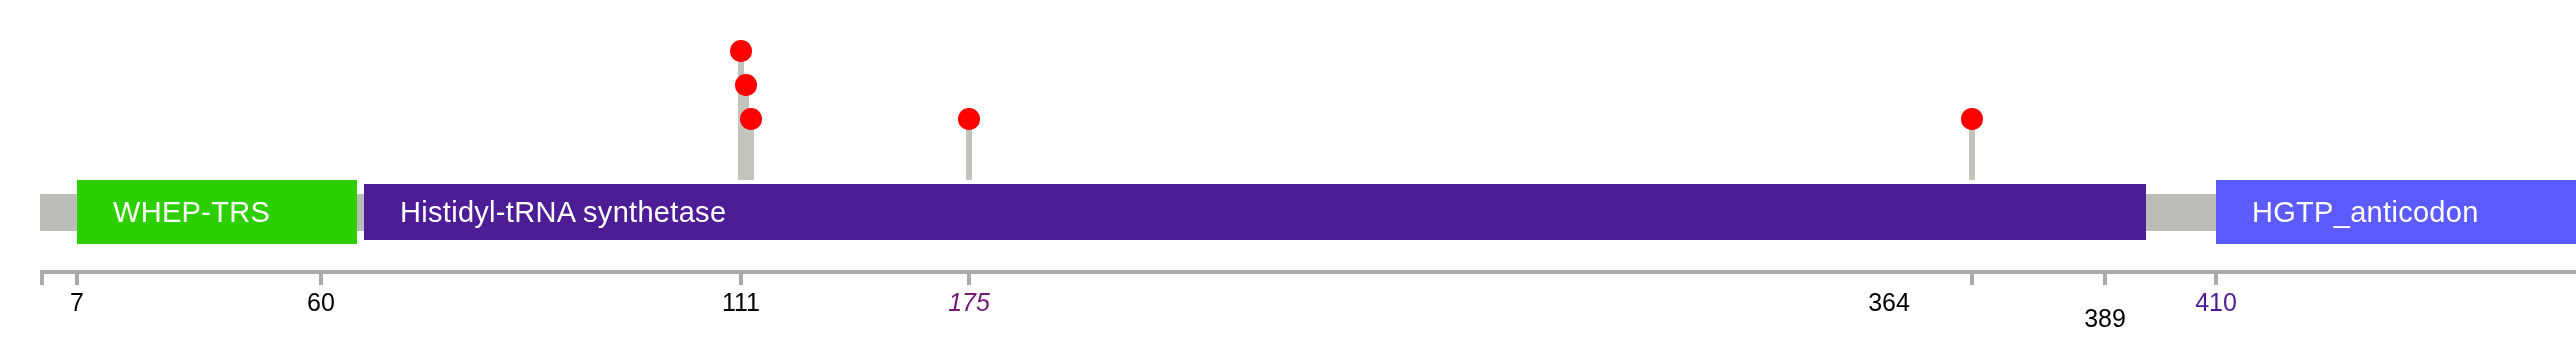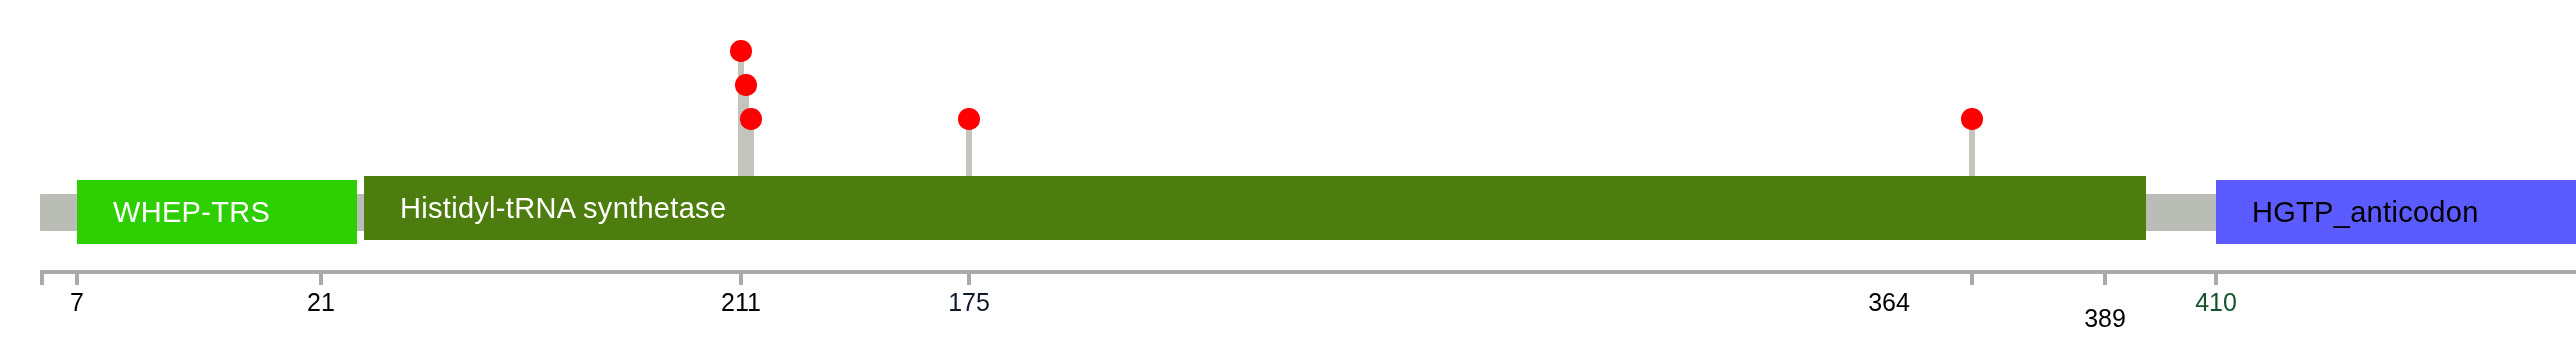--- a/index.html
+++ b/index.html
@@ -34,41 +34,41 @@
 <div id="canvas" style="background: rgb(255, 255, 255);">
     <div class="abs backbone" style="left: 40px; top: 194px; width: 2702px; height: 37px; background: rgb(186, 189, 182);"></div>
     <div class="abs stem" style="left: 738px; top: 50px; width: 5.7px; height: 130px; background: rgb(195, 196, 187);"></div>
     <div class="abs stem" style="left: 743px; top: 84px; width: 5.7px; height: 96px; background: rgb(195, 196, 187);"></div>
     <div class="abs stem" style="left: 748px; top: 118px; width: 5.7px; height: 62px; background: rgb(195, 196, 187);"></div>
     <div class="abs stem" style="left: 966px; top: 118px; width: 5.7px; height: 62px; background: rgb(195, 196, 187);"></div>
     <div class="abs stem" style="left: 1969px; top: 118px; width: 5.7px; height: 62px; background: rgb(195, 196, 187);"></div>
     <div class="abs domain" style="left: 77px; top: 180px; width: 244px; height: 64px; background: rgb(45, 207, 0);">
       <span class="domain-label" style="color: rgb(255, 255, 255);">WHEP-TRS</span>
     </div>
-    <div class="abs domain" style="left: 364px; top: 176px; width: 1746px; height: 64px; background: #4d7c0f;">
+    <div class="abs domain" style="left: 364px; top: 184px; width: 1746px; height: 56px; background: #4c1d95;">
       <span class="domain-label" style="color: rgb(255, 255, 255);">Histidyl-tRNA synthetase</span>
     </div>
     <div class="abs domain" style="left: 2216px; top: 180px; width: 483px; height: 64px; background: rgb(91, 91, 255);">
-      <span class="domain-label" style="color: #000000;">HGTP_anticodon</span>
+      <span class="domain-label" style="color: #ffffff;">HGTP_anticodon</span>
     </div>
     <div class="abs circle" style="left: 730px; top: 40px; width: 21.6px; height: 21.6px; background: rgb(255, 0, 0);"></div>
     <div class="abs circle" style="left: 735px; top: 74px; width: 21.6px; height: 21.6px; background: rgb(255, 0, 0);"></div>
     <div class="abs circle" style="left: 740px; top: 108px; width: 21.6px; height: 21.6px; background: rgb(255, 0, 0);"></div>
     <div class="abs circle" style="left: 958px; top: 108px; width: 21.6px; height: 21.6px; background: rgb(255, 0, 0);"></div>
     <div class="abs circle" style="left: 1961px; top: 108px; width: 21.6px; height: 21.6px; background: rgb(255, 0, 0);"></div>
     <div class="abs axis-line" style="left: 40px; top: 270px; width: 2702px; height: 3.6px; background: rgb(170, 170, 170);"></div>
     <div class="abs axis-tick" style="left: 40px; top: 270px; width: 3.6px; height: 15px; background: rgb(170, 170, 170);"></div>
     <div class="abs axis-tick" style="left: 75px; top: 270px; width: 3.6px; height: 15px; background: rgb(170, 170, 170);"></div>
     <div class="abs axis-tick" style="left: 319px; top: 270px; width: 3.6px; height: 15px; background: rgb(170, 170, 170);"></div>
     <div class="abs axis-tick" style="left: 739px; top: 270px; width: 3.6px; height: 15px; background: rgb(170, 170, 170);"></div>
     <div class="abs axis-tick" style="left: 967px; top: 270px; width: 3.6px; height: 15px; background: rgb(170, 170, 170);"></div>
     <div class="abs axis-tick" style="left: 1970px; top: 270px; width: 3.6px; height: 15px; background: rgb(170, 170, 170);"></div>
     <div class="abs axis-tick" style="left: 2103px; top: 270px; width: 3.6px; height: 15px; background: rgb(170, 170, 170);"></div>
     <div class="abs axis-tick" style="left: 2214px; top: 270px; width: 3.6px; height: 15px; background: rgb(170, 170, 170);"></div>
     <div class="abs tick-label" style="left: 77px; top: 290px; color: rgb(0, 0, 0);">7</div>
-    <div class="abs tick-label" style="left: 321px; top: 290px; color: rgb(0, 0, 0);">21</div>
-    <div class="abs tick-label" style="left: 741px; top: 290px; color: rgb(0, 0, 0);">211</div>
-    <div class="abs tick-label" style="left: 969px; top: 290px; color: #0f172a;">175</div>
+    <div class="abs tick-label" style="left: 321px; top: 290px; color: rgb(0, 0, 0);">60</div>
+    <div class="abs tick-label" style="left: 741px; top: 290px; color: rgb(0, 0, 0);">111</div>
+    <div class="abs tick-label" style="left: 969px; top: 290px; color: #701a75; font-style: italic;">175</div>
     <div class="abs tick-label" style="left: 1889px; top: 290px; color: rgb(0, 0, 0);">364</div>
     <div class="abs tick-label" style="left: 2105px; top: 290px; color: rgb(0, 0, 0); margin-top: 16px;">389</div>
-    <div class="abs tick-label" style="left: 2216px; top: 290px; color: #14532d;">410</div>
+    <div class="abs tick-label" style="left: 2216px; top: 290px; color: #4c1d95;">410</div>
   </div>
 
 
 </body></html>

